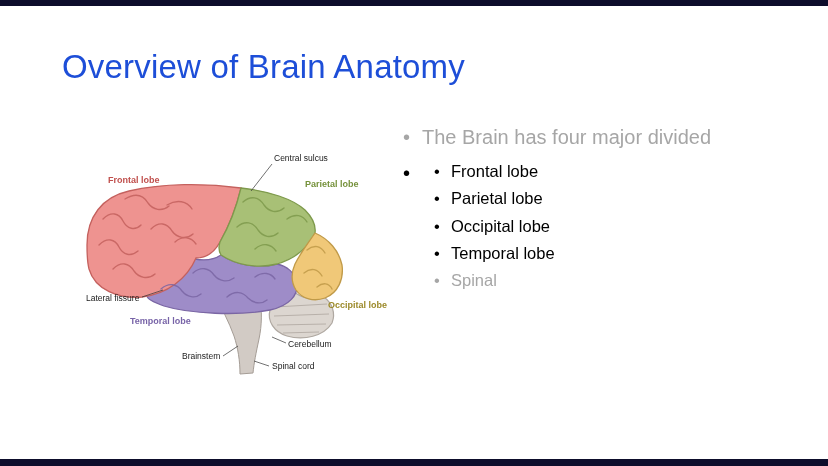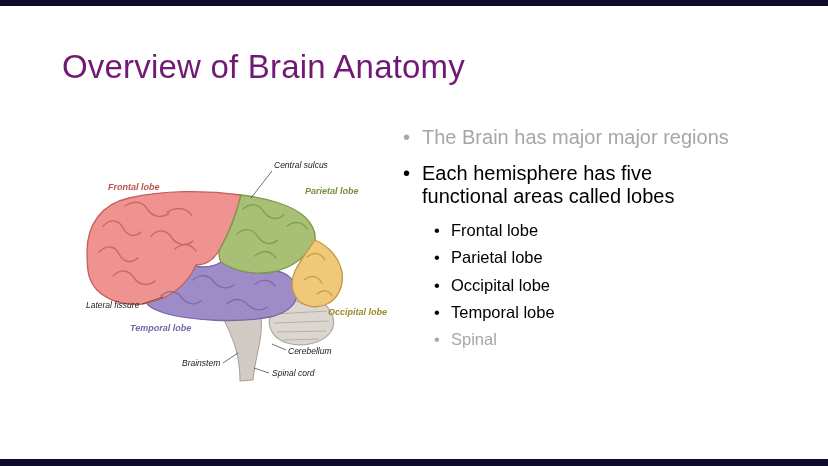--- a/index.html
+++ b/index.html
@@ -9,25 +9,25 @@
     background:#FFFFFF;
     font-family:"Liberation Sans", sans-serif;
     overflow:hidden;
   }
   .edge-bar { position:absolute; left:0; width:828px; background:#0D0D2B; }
   .edge-bar.top { top:0; height:6px; }
   .edge-bar.bottom { bottom:0; height:7px; }
 
   .slide-title {
     position:absolute; left:62px; top:48px;
-    font-size:33px; font-weight:400; color:#701a75;
+    font-size:33px; font-weight:400; color:#1d4ed8;
     letter-spacing:0.2px;
   }
 
-  .diagram { position:absolute; left:55px; top:154px; width:340px; height:240px;font-style:italic; }
+  .diagram { position:absolute; left:55px; top:147px; width:340px; height:240px; }
   .diagram svg { display:block; }
 
   .content { position:absolute; left:403px; top:126px; width:332px; }
   .bullet {
     position:relative; padding-left:19px;
     font-size:20px; line-height:1.15; margin-bottom:13px;
     color:#000000;
   }
   .bullet .marker { position:absolute; left:0; top:0; }
   .bullet.dimmed { color:#A6A6A6; }
@@ -113,30 +113,29 @@
     <text x="127" y="212" font-size="8.5" fill="#1A1A1A">Brainstem</text>
     <text x="233" y="200" font-size="8.5" fill="#1A1A1A">Cerebellum</text>
     <text x="217" y="222" font-size="8.5" fill="#1A1A1A">Spinal cord</text>
   </svg>
 </div>
 
 <div class="content">
 
   <div class="bullet dimmed">
     <span class="marker">•</span>
-    <span>The Brain has major major regions</span>
+    <span>The Brain has four major divided</span>
   </div>
 
   <div class="bullet dimmed">
     <span class="marker">•</span>
   </div>
 
   <div class="bullet">
     <span class="marker">•</span>
-    <span>Each hemisphere has five functional areas called lobes</span>
   </div>
 
   <div class="sub-group">
     <div class="sub-bullet">
       <span class="marker">•</span>
       <span>Frontal lobe</span>
     </div>
     <div class="sub-bullet">
       <span class="marker">•</span>
       <span>Parietal lobe</span>

